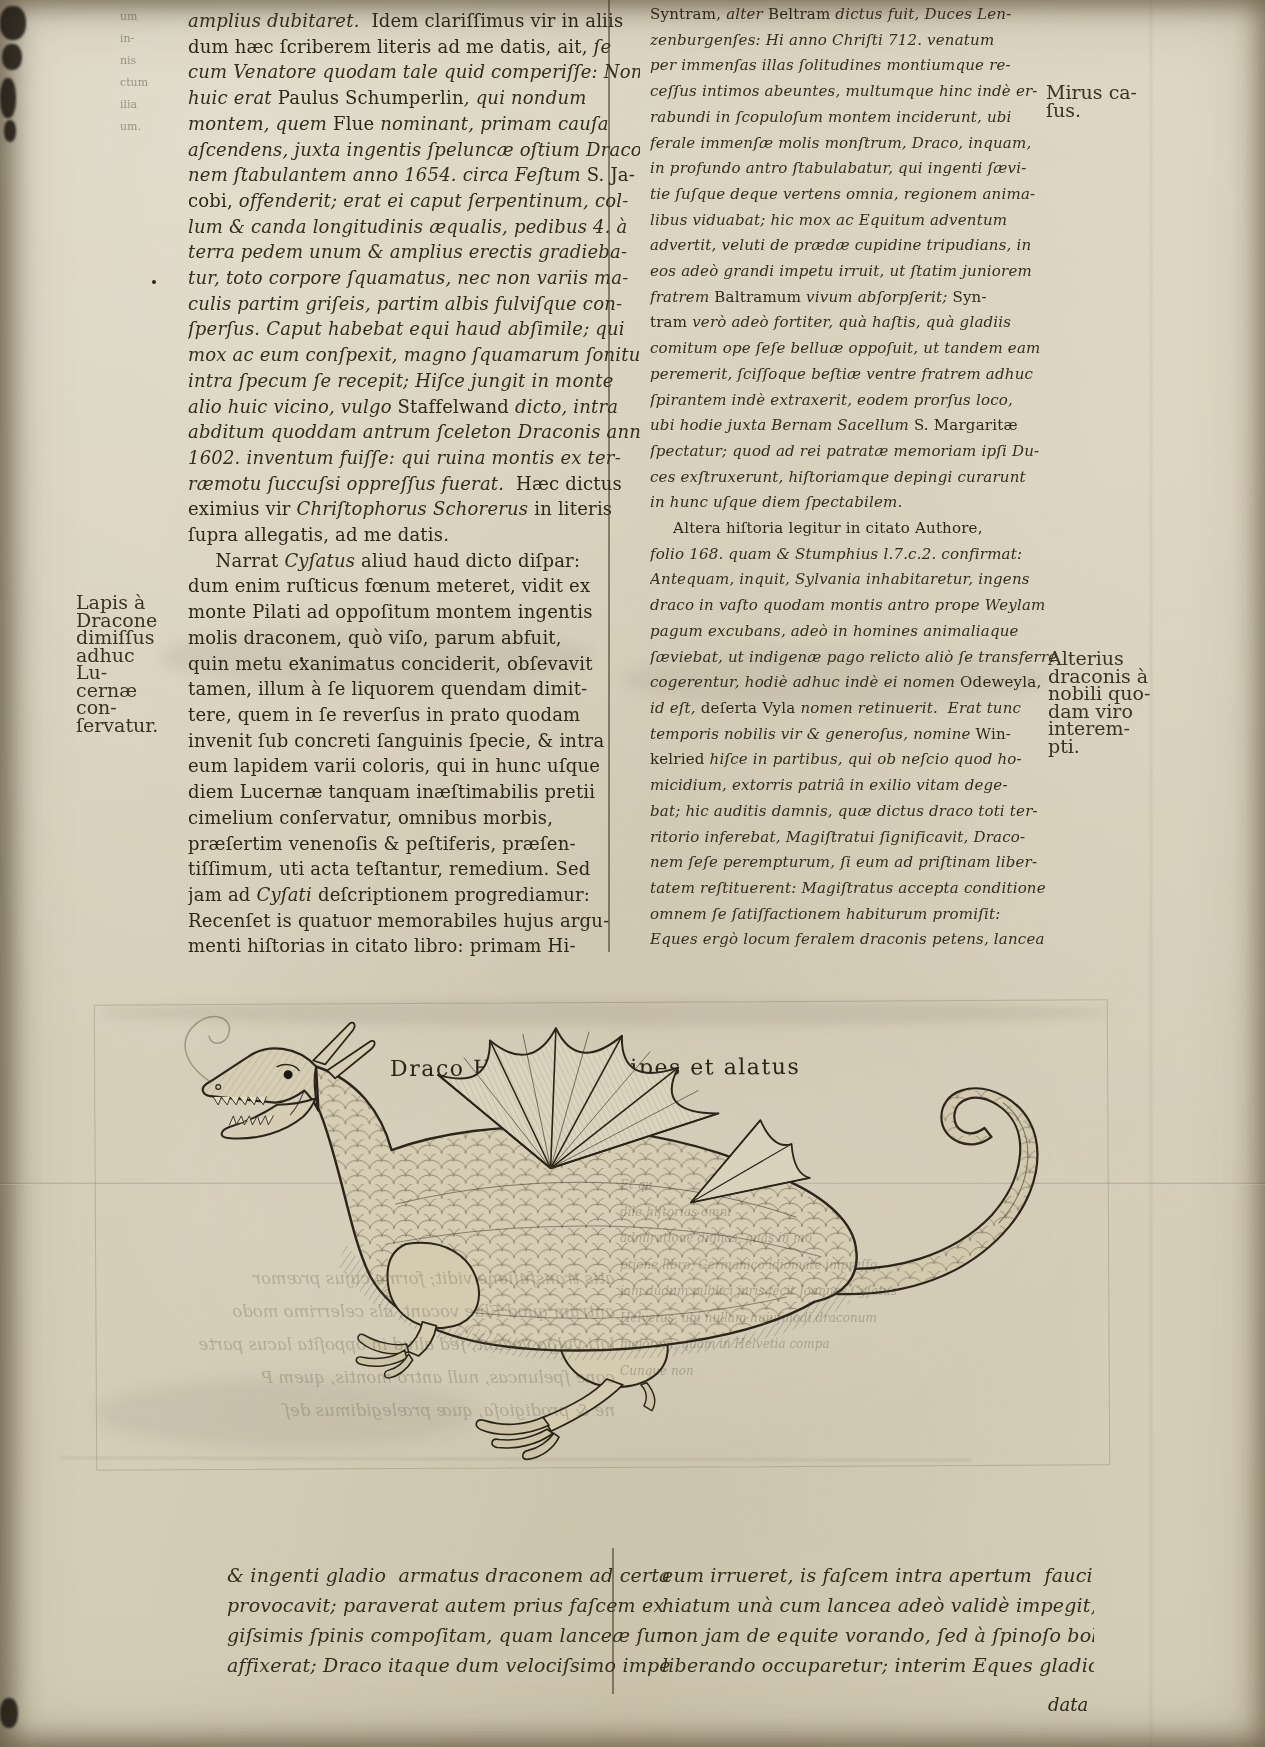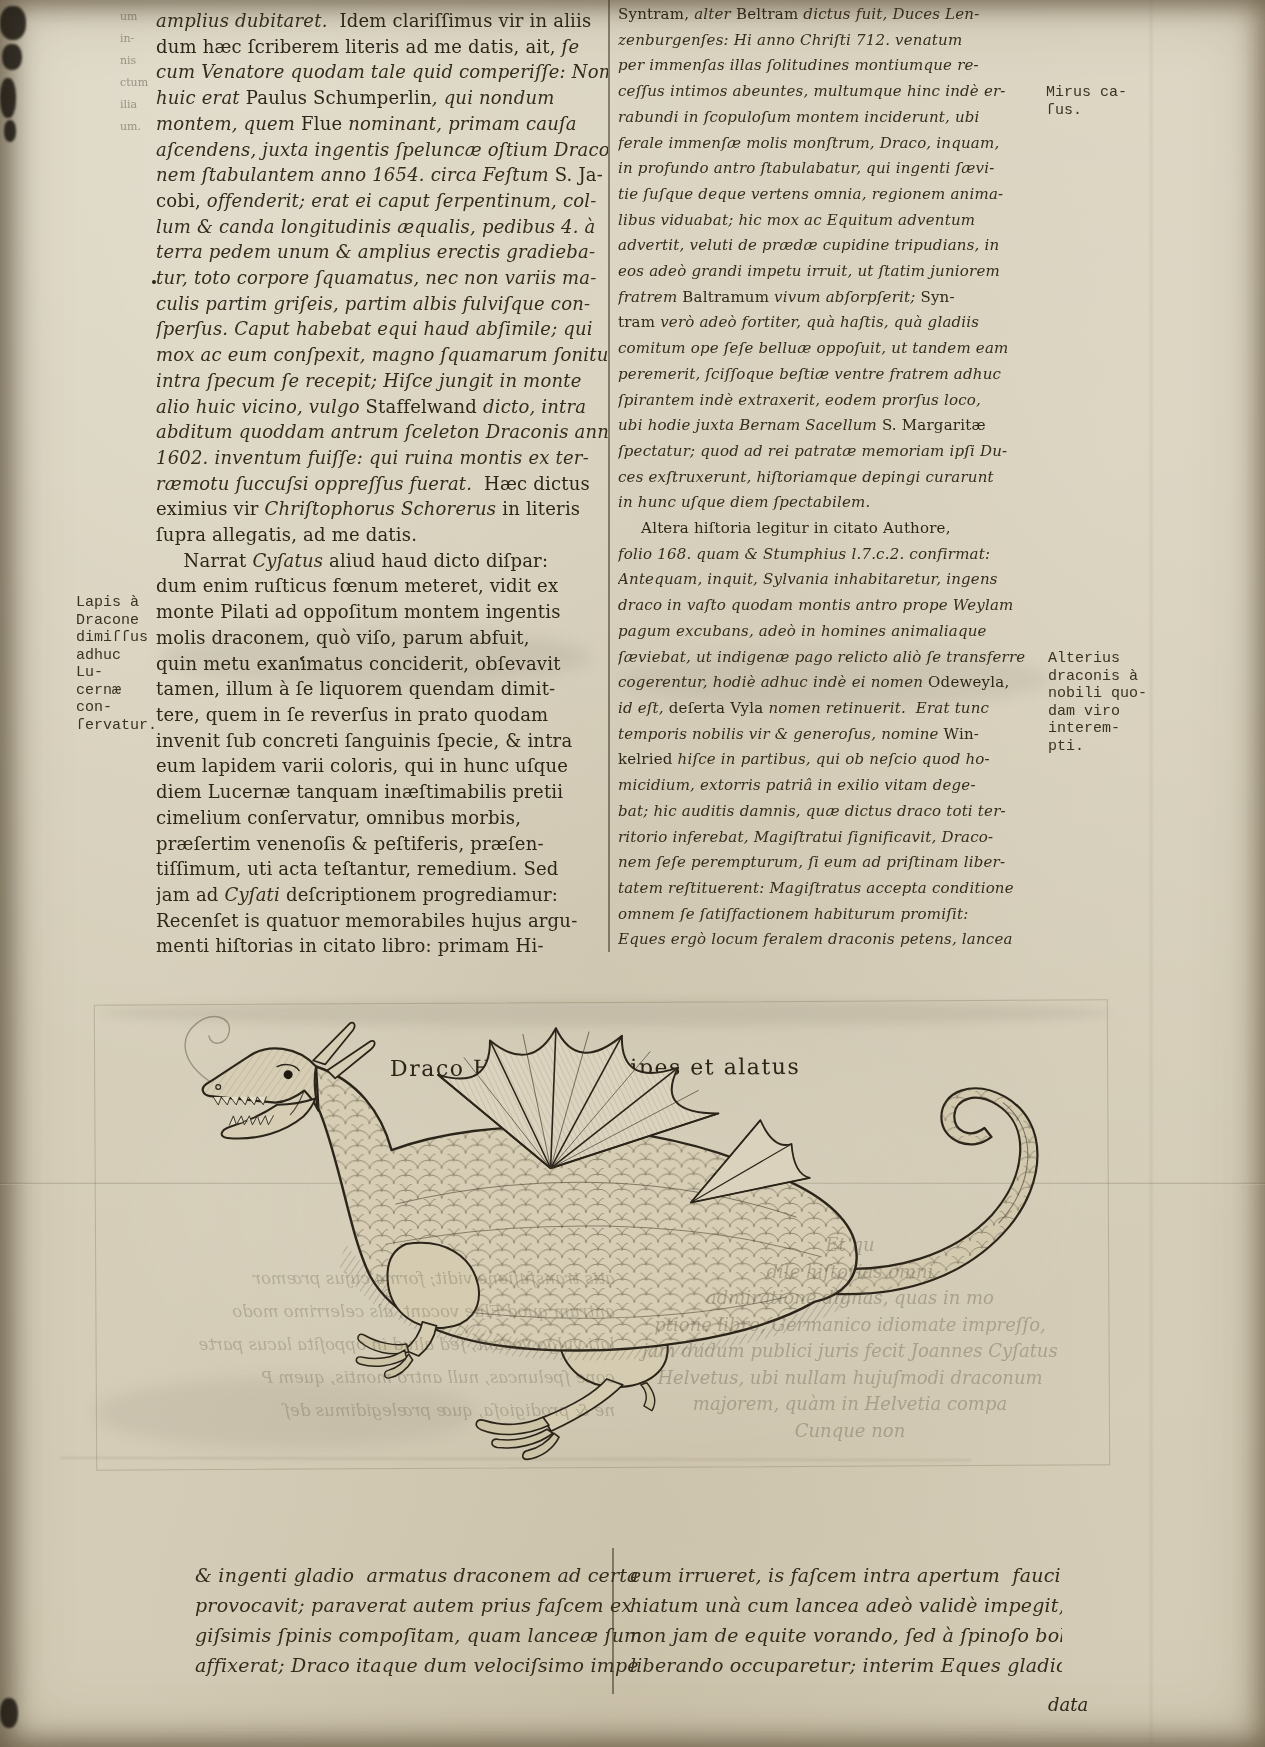--- a/index.html
+++ b/index.html
@@ -7,43 +7,43 @@
   .page{position:relative;width:1265px;height:1747px;background:#d8d1be;
     background-image:
       radial-gradient(ellipse at 18% 10%, rgba(255,255,248,.22), transparent 42%),
       radial-gradient(ellipse at 60% 42%, rgba(120,100,70,.05), transparent 60%),
       radial-gradient(ellipse at 88% 26%, rgba(255,252,240,.16), transparent 45%),
       radial-gradient(ellipse at 50% 96%, rgba(140,120,85,.10), transparent 55%),
       linear-gradient(#dad3c0,#d3cbb5);
     box-shadow:inset 0 0 70px rgba(95,78,52,.28), inset -10px 0 22px rgba(85,68,45,.30),
       inset 0 -12px 26px rgba(85,68,45,.26), inset 16px 0 24px rgba(55,44,28,.38),
       inset 0 14px 20px rgba(95,80,55,.18);}
-  .col{position:absolute;color:#2e2719;}
+  .col{position:absolute;color:#2e2719;margin-left:32px;}
   .col .line{white-space:pre;letter-spacing:.2px;}
   .it{font-style:italic;color:#352c1d;}
   .rm{font-style:normal;}
   .left-col{left:156px;top:8px;width:452px;height:956px;font-size:18px;line-height:25.7px;overflow:hidden;}
   .right-col{left:618px;top:2px;width:426px;height:958px;font-size:15px;line-height:25.7px;overflow:hidden;}
   .divider{position:absolute;background:rgba(62,52,38,.55);width:2px;}
   .divider.top{left:608px;top:0;height:952px;}
   .divider.bottom{left:612px;top:1548px;height:146px;}
-  .margin-note{position:absolute;font-size:15px;line-height:17.5px;color:#3b3223;font-family:Liberation Mono, monospace;}
+  .margin-note{position:absolute;font-size:19px;line-height:17.5px;color:#3b3223;}
   .mn-left{left:76px;top:594px;width:80px;}
   .mn-rt{left:1046px;top:84px;width:118px;}
   .mn-rm{left:1048px;top:650px;width:118px;}
   .plate{position:absolute;left:95px;top:1002px;width:1012px;height:464px;
     border:1px solid rgba(120,105,78,.30);transform:rotate(-.3deg);
     background:radial-gradient(ellipse at 50% 45%, rgba(255,253,244,.18), transparent 70%);}
   .plate-caption{position:absolute;left:500px;top:52px;transform:translateX(-50%);
     font-size:22px;letter-spacing:1.5px;color:#2b2417;white-space:nowrap;}
   .dragon{position:absolute;left:10px;top:0px;}
   .bleed{position:absolute;pointer-events:none;}
   .bleed .line{white-space:pre;}
-  .right-bleed{left:620px;top:1232px;width:460px;font-size:18px;line-height:26.5px;
-    font-style:italic;color:rgba(72,62,46,.30);filter:blur(.4px);text-align:center;}
+  .right-bleed{left:620px;top:1172px;width:460px;font-size:12px;line-height:26.5px;
+    font-style:italic;color:rgba(72,62,46,.30);filter:blur(.4px);}
   .mirror-bleed{left:195px;top:1262px;width:420px;font-size:16.5px;line-height:33px;
     font-style:italic;color:rgba(82,72,55,.26);transform:scaleX(-1);filter:blur(.6px);}
   .edge-frag{left:120px;top:6px;width:40px;font-size:11px;line-height:22px;
     color:rgba(62,52,40,.45);filter:blur(.3px);}
   .bottom-left{left:195px;top:1560px;width:445px;font-size:19px;line-height:30px;overflow:hidden;}
   .bottom-right{left:630px;top:1560px;width:432px;font-size:19px;line-height:30px;overflow:hidden;}
   .catchword{position:absolute;left:1048px;top:1694px;font-size:18px;font-style:italic;color:#2e2719;}
   .gutter-blob{position:absolute;background:#1c1710;border-radius:45%;filter:blur(1px);opacity:.85;}
   .crease{position:absolute;pointer-events:none;}
   .crease1{left:0;top:1182px;width:100%;height:3px;

